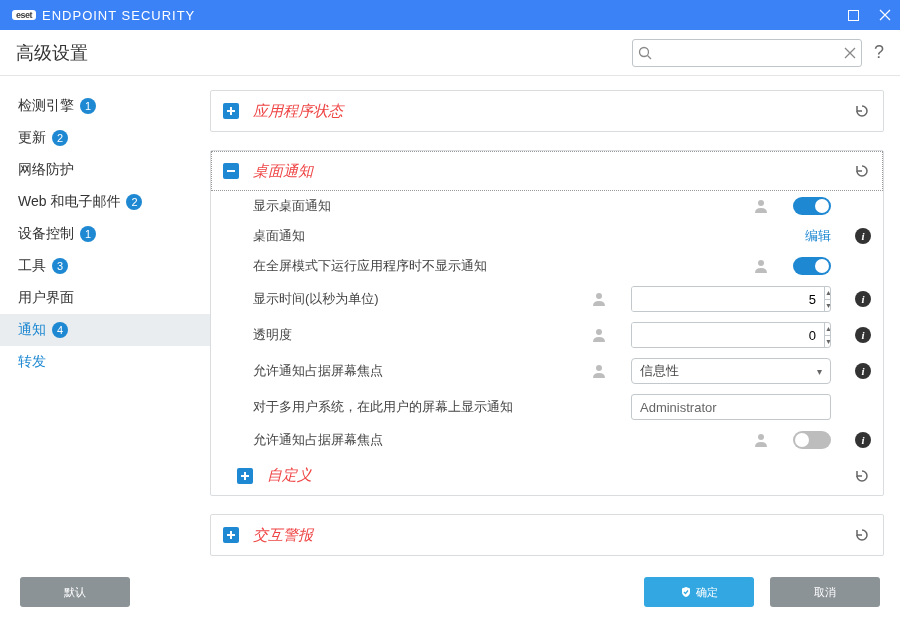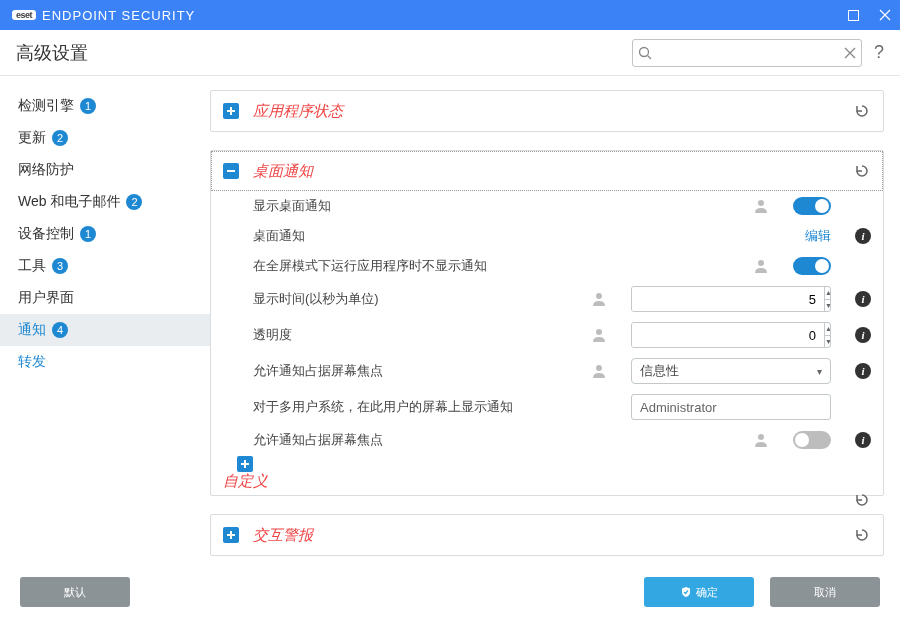--- a/index.html
+++ b/index.html
@@ -64,21 +64,21 @@
   
   .select { border: 1px solid #c3c8cc; border-radius: 4px; height: 26px; width: 200px; display: flex; align-items: center; padding: 0 8px; font-size: 13px; color: #444; cursor: pointer; justify-content: space-between; }
   .select .chev { font-size: 10px; color: #666; }
 
   
   .tinput { border: 1px solid #c3c8cc; border-radius: 3px; height: 26px; width: 200px; padding: 0 8px; font-size: 13px; color: #666; }
 
   .info-icon { width: 16px; height: 16px; background: #333; color: #fff; border-radius: 50%; display: inline-flex; align-items: center; justify-content: center; font-size: 11px; font-style: italic; font-weight: 700; font-family: Georgia, serif; cursor: pointer; }
   .info-spacer { width: 16px; height: 16px; }
 
-  .sub-header { display: flex; align-items: flex-start; height: 40px; padding: 0 12px; cursor: pointer; border-top: 1px solid transparent; flex-direction: column; }
+  .sub-header { display: flex; align-items: center; height: 40px; padding: 0 12px; cursor: pointer; border-top: 1px solid transparent; }
 
   
   .footer { height: 56px; border-top: none; display: flex; align-items: center; padding: 0 20px; gap: 12px; }
   .btn { height: 30px; border-radius: 3px; border: none; padding: 0 22px; font-size: 11px; cursor: pointer; display: inline-flex; align-items: center; justify-content: center; gap: 4px; min-width: 110px; }
   .btn.default { background: #8c9396; color: #fff; }
   .btn.primary { background: #32a7e1; color: #fff; }
   .btn.cancel { background: #8c9396; color: #fff; }
   .footer .right { margin-left: auto; display: flex; gap: 16px; }
 
   svg { display: block; }

